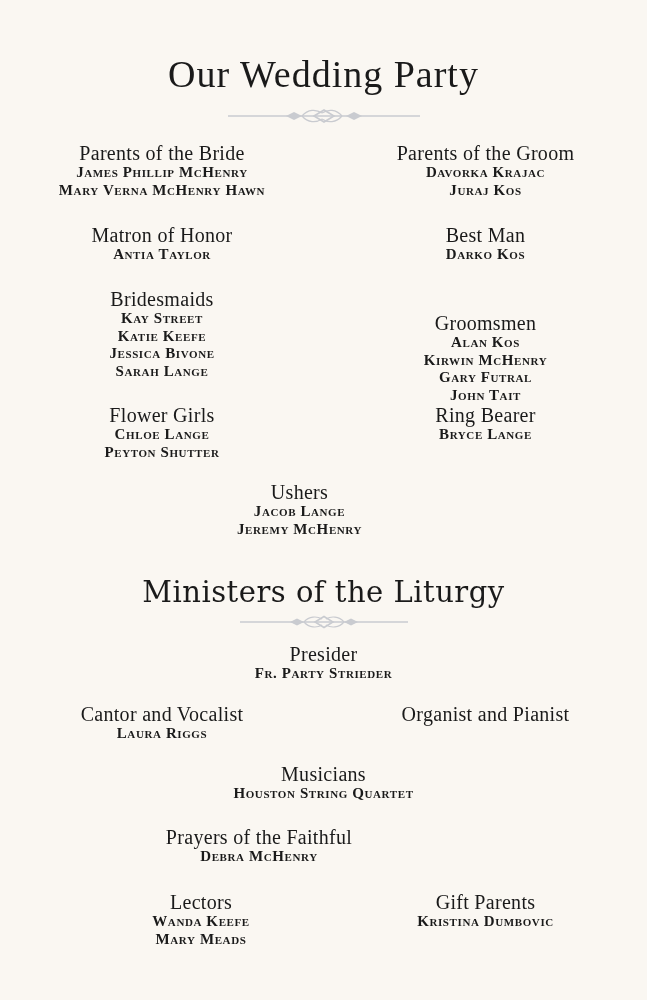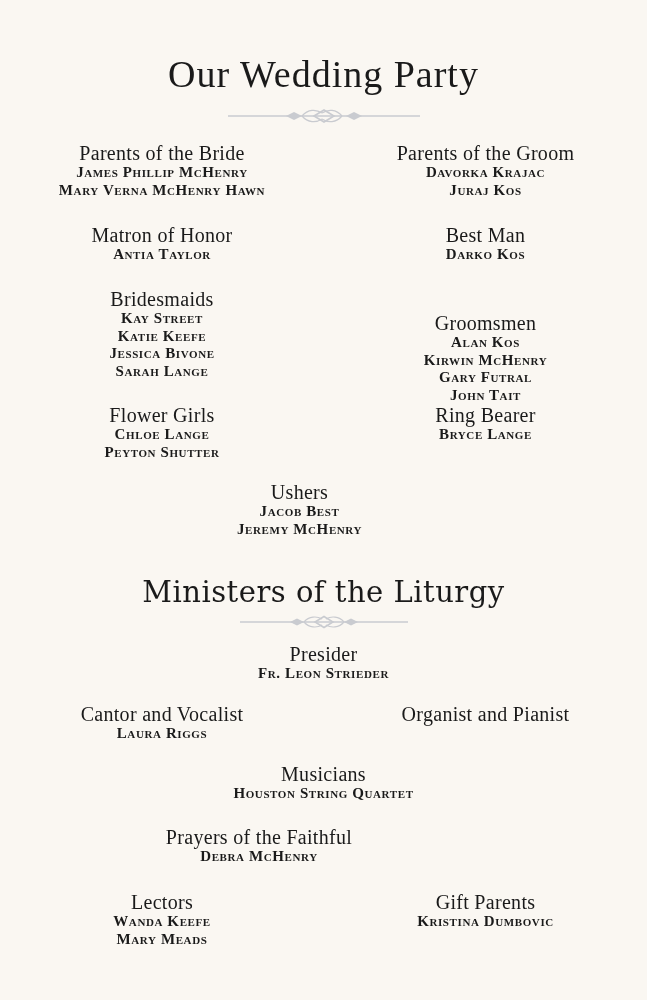--- a/index.html
+++ b/index.html
@@ -96,40 +96,40 @@
     <div class="name">Peyton Shutter</div>
   </div>
 
   <div class="abs" style="left:324px; width:323px; top:404px;">
     <div class="role">Ring Bearer</div>
     <div class="name">Bryce Lange</div>
   </div>
 
   <div class="abs" style="left:0; width:535px; top:481px;margin-left:32px;">
     <div class="role">Ushers</div>
-    <div class="name">Jacob Best</div>
+    <div class="name">Jacob Lange</div>
     <div class="name">Jeremy McHenry</div>
   </div>
 
   <div class="abs subtitle" style="left:0; width:647px; top:574px;">Ministers of the Liturgy</div>
 
   <div class="divider" style="left:238px; top:613px;">
     <svg width="172" height="18" viewBox="0 0 172 18">
       <line x1="2" y1="9" x2="170" y2="9" stroke="#c9cbd0" stroke-width="1.4"></line>
       <path d="M52 9 L59 5.5 L66 9 L59 12.5 Z" fill="#c9cbd0"></path>
       <path d="M106 9 L113 5.5 L120 9 L113 12.5 Z" fill="#c9cbd0"></path>
       <path d="M77 9 L86 3.5 L95 9 L86 14.5 Z" fill="none" stroke="#c9cbd0" stroke-width="1.5"></path>
       <path d="M66 9 C71 3, 79 3, 84 6 M106 9 C101 3, 93 3, 88 6" fill="none" stroke="#c9cbd0" stroke-width="1.2"></path>
       <path d="M66 9 C71 15, 79 15, 84 12 M106 9 C101 15, 93 15, 88 12" fill="none" stroke="#c9cbd0" stroke-width="1.2"></path>
     </svg>
   </div>
 
   <div class="abs" style="left:4px; width:639px; top:643px;">
     <div class="role">Presider</div>
-    <div class="name">Fr. Leon Strieder</div>
+    <div class="name">Fr. Party Strieder</div>
   </div>
 
   <div class="abs" style="left:0; width:324px; top:703px;">
     <div class="role">Cantor and Vocalist</div>
     <div class="name">Laura Riggs</div>
   </div>
 
   <div class="abs" style="left:324px; width:323px; top:703px;">
     <div class="role">Organist and Pianist</div>
   </div>
@@ -137,21 +137,21 @@
   <div class="abs" style="left:0; width:647px; top:763px;">
     <div class="role">Musicians</div>
     <div class="name">Houston String Quartet</div>
   </div>
 
   <div class="abs" style="left:0; width:518px; top:826px;">
     <div class="role">Prayers of the Faithful</div>
     <div class="name">Debra McHenry</div>
   </div>
 
-  <div class="abs" style="left:0; width:324px; top:891px;">
+  <div class="abs" style="left:0; width:324px; top:891px;padding-left:39px;">
     <div class="role">Lectors</div>
     <div class="name">Wanda Keefe</div>
     <div class="name">Mary Meads</div>
   </div>
 
   <div class="abs" style="left:324px; width:323px; top:891px;">
     <div class="role">Gift Parents</div>
     <div class="name">Kristina Dumbovic</div>
   </div>
 

